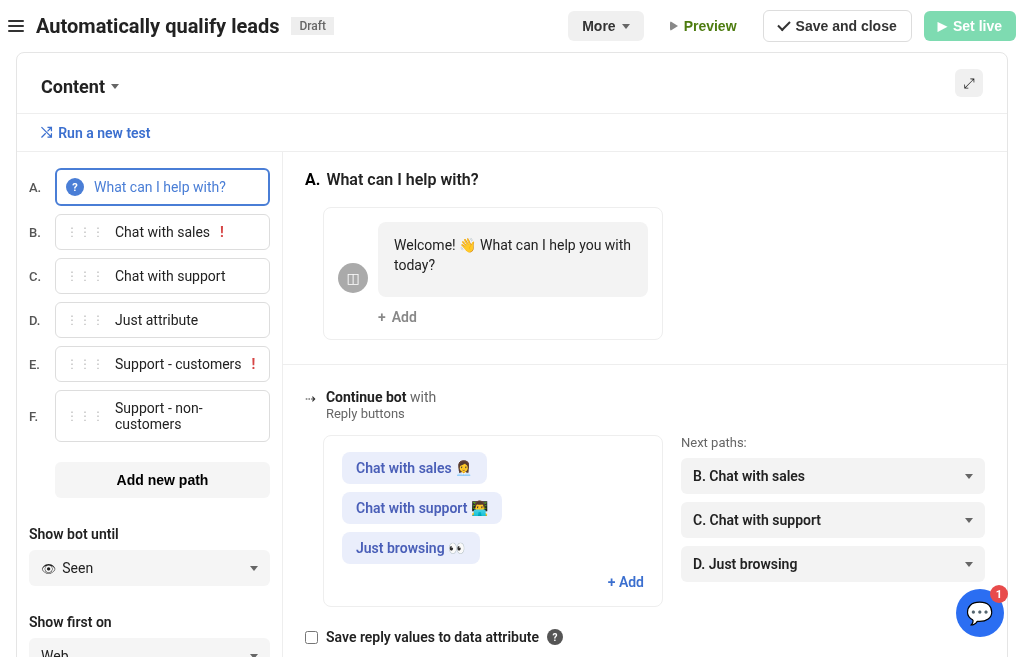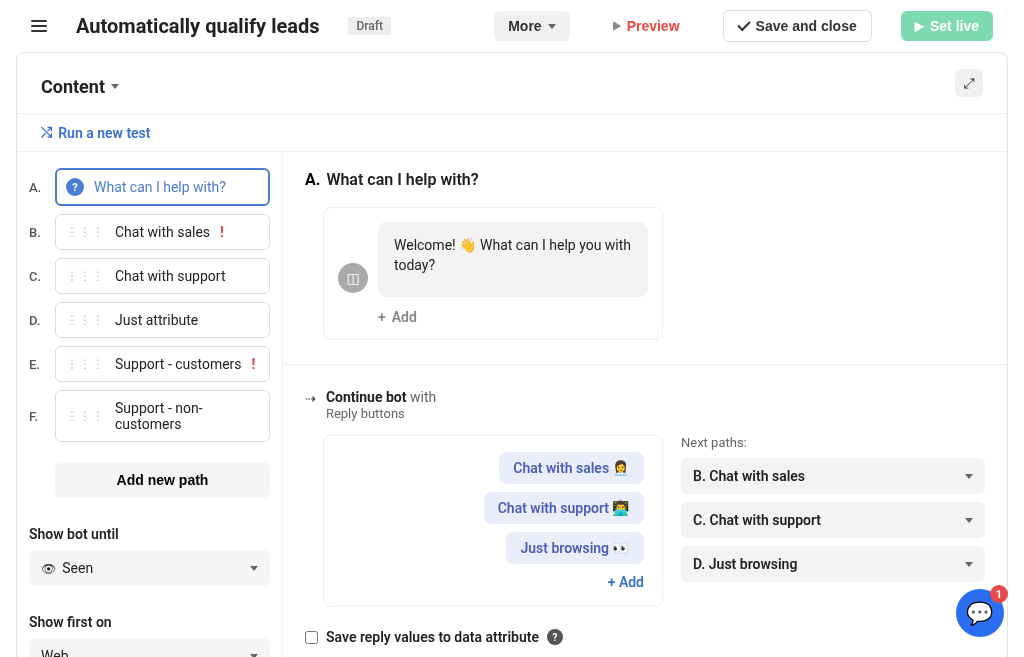--- a/index.html
+++ b/index.html
@@ -1,18 +1,18 @@
 <!DOCTYPE html>
 <html><head>
 <meta charset="utf-8">
 <style>
 * { box-sizing: border-box; margin: 0; padding: 0; }
 body { font-family: -apple-system, BlinkMacSystemFont, "Segoe UI", Roboto, sans-serif; background: #fff; color: #222; font-size: 14px; }
 
-.top-bar { display: flex; align-items: center; padding: 10px 31px; gap: 29px; }
+.top-bar { display: flex; align-items: center; padding: 10px 8px; gap: 12px; }
 .hamburger { cursor: pointer; display: flex; flex-direction: column; gap: 3px; }
 .hamburger span { width: 16px; height: 2px; background: #333; border-radius: 1px; }
 .page-title { font-size: 20px; font-weight: 700; }
 .draft-badge { background: #eee; color: #666; font-size: 12px; padding: 2px 8px; border-radius: 0; font-weight: 500; }
 .spacer { flex: 1; }
 .btn { display: inline-flex; align-items: center; gap: 6px; padding: 7px 14px; border-radius: 6px; font-size: 14px; font-weight: 600; cursor: pointer; border: none; background: #fff; color: #333; }
 .btn-gray { background: #f0f0f0; }
 .btn-outline { background: #fff; border: 1px solid #ddd; }
 .btn-green-dim { background: #7edbb1; color: #fff; }
 .caret-down { width: 0; height: 0; border-left: 4px solid transparent; border-right: 4px solid transparent; border-top: 5px solid #666; }
@@ -52,21 +52,21 @@
 .add-link { color: #888; font-size: 14px; font-weight: 600; cursor: pointer; margin-top: 12px; margin-left: 40px; display: inline-flex; gap: 6px; }
 
 .divider { height: 1px; background: #eee; margin: 24px -22px; }
 .continue-row { display: flex; gap: 10px; font-size: 14px; margin-bottom: 14px; }
 .arrow-icon { font-size: 13px; color: #333; margin-top: 2px; }
 .continue-text .bold { font-weight: 700; }
 .continue-sub { color: #666; font-size: 13px; }
 
 .two-col { display: flex; gap: 18px; }
 .reply-card { border: 1px solid #eee; border-radius: 8px; padding: 16px 18px; width: 340px; margin-left: 18px; }
-.reply-btns { display: flex; flex-direction: column; align-items: flex-end; gap: 8px; }
+.reply-btns { display: flex; flex-direction: column; align-items: flex-start; gap: 8px; }
 .reply-chip { background: #eaeefb; color: #4a5fb8; border-radius: 8px; padding: 8px 14px; font-size: 14px; font-weight: 600; }
 .reply-add { color: #3b6fcf; font-weight: 600; font-size: 14px; cursor: pointer; margin-top: 10px; text-align: right; }
 .next-col { flex: 1; }
 .next-label { font-size: 13px; color: #666; margin-bottom: 8px; }
 .next-item { background: #f3f3f3; border-radius: 6px; padding: 10px 12px; display: flex; align-items: center; justify-content: space-between; font-size: 14px; font-weight: 600; margin-bottom: 8px; cursor: pointer; }
 
 .save-row { display: flex; align-items: center; gap: 8px; margin-top: 22px; font-size: 14px; font-weight: 600; }
 .help-circle { width: 16px; height: 16px; border-radius: 50%; background: #555; color: #fff; display: inline-flex; align-items: center; justify-content: center; font-size: 10px; font-weight: 700; }
 
 .chat-bubble { position: fixed; bottom: 20px; right: 20px; width: 48px; height: 48px; border-radius: 50%; background: #2b6ef2; display: flex; align-items: center; justify-content: center; color: #fff; font-size: 22px; cursor: pointer; }
@@ -81,21 +81,21 @@
       <span></span>
       <span></span>
     </div>
   <div class="page-title">Automatically qualify leads</div>
   <div class="draft-badge">Draft</div>
   <div class="spacer"></div>
   <button class="btn btn-gray">
     <span>More</span>
     <span class="caret-down"></span>
   </button>
-  <button class="btn" style="color:#ef4444">
+  <button class="btn" style="color:#4d7c0f">
     <span class="play-icon"></span>
     <span>Preview</span>
   </button>
   <button class="btn btn-outline">
     <span class="check-icon"></span>
     <span>Save and close</span>
   </button>
   <button class="btn btn-green-dim">
     <span style="font-size:12px">▶</span>
     <span>Set live</span>

